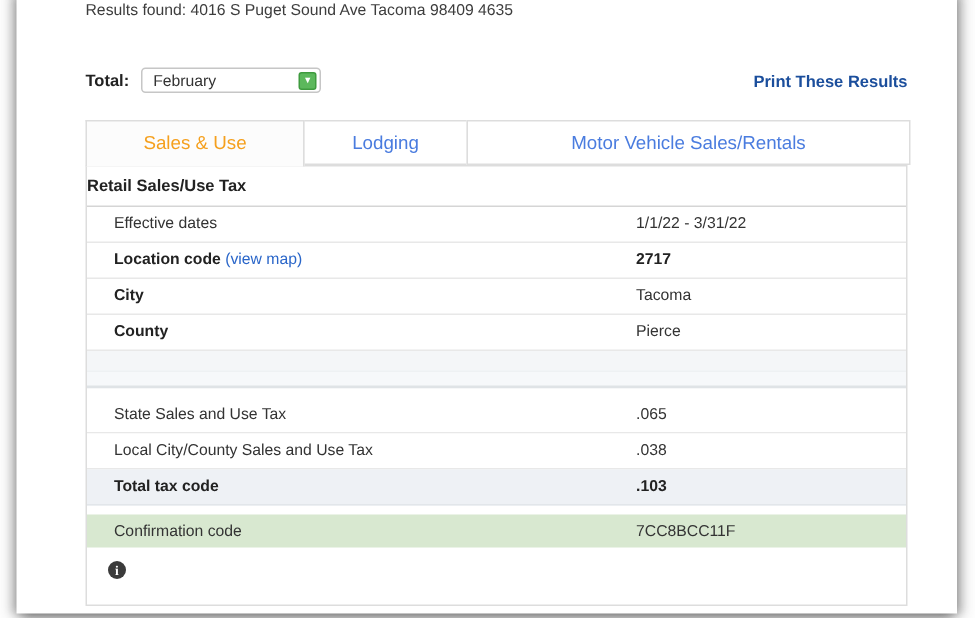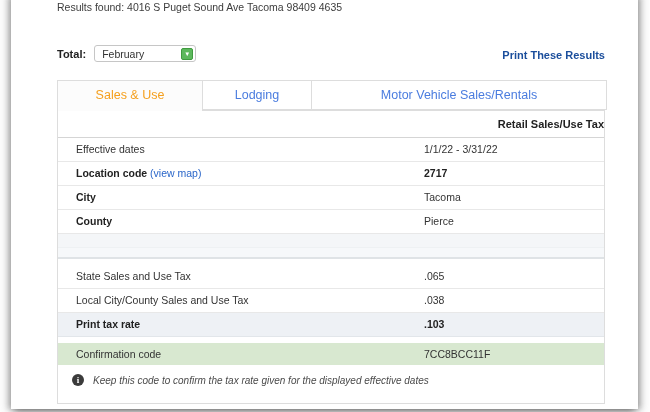--- a/index.html
+++ b/index.html
@@ -27,21 +27,21 @@
   .period-row {
     position:absolute; top:45px; left:46px;
     display:flex; align-items:center; gap:8px;
   }
   .period-label { font-weight:bold; font-size:11px; color:#222; }
   .select {
     height:17px; border:1px solid #c6c6c6; border-radius:3px; background:#fff;
     display:flex; align-items:center; justify-content:space-between;
     padding:0 2px 0 7px; font-size:10.5px; color:#333; cursor:default;
   }
-  .select-month { width:102px; }
+  .select-month { width:120px; }
   .select-year  { width:72px; }
   .green-btn {
     width:12px; height:12px; border-radius:2px;
     background:var(--color-dropdown-green,#5cb85c);
     border:1px solid var(--color-dropdown-green-border,#3f9b3f);
     color:#fff; font-size:6px; line-height:10px; text-align:center;
   }
 
   .print-link {
     position:absolute; top:49px; right:33px;
@@ -59,21 +59,21 @@
   .tab-sales   { width:146px; height:31px; background:#fcfcfc; border-bottom:none;
                  color:var(--color-tab-active,#f5a01e); position:relative; z-index:2; }
   .tab-motor   { width:296px; }
   .tab-lodging { width:110px; }
 
   .card {
     position:absolute; top:110px; left:46px; width:548px; height:294px;
     border:1px solid #ddd; background:#fff;
   }
   .card-title {
-    height:27px; line-height:27px; text-align:right;
+    height:27px; line-height:27px; text-align:left;
     font-weight:bold; font-size:11px; color:#222;
     border-bottom:1px solid #d5d5d5;
   }
   .trow {
     position:relative; height:24px; line-height:23px;
     border-bottom:1px solid #e8e8e8; font-size:10.5px; color:#333;
     background:#fff;
   }
   .trow .lbl { position:absolute; left:18px; }
   .trow .val { position:absolute; left:366px; }
@@ -155,31 +155,30 @@
         <span class="lbl">State Sales and Use Tax</span>
         <span class="val">.065</span>
       </div>
 
       <div class="trow">
         <span class="lbl">Local City/County Sales and Use Tax</span>
         <span class="val">.038</span>
       </div>
 
       <div class="trow total-row">
-        <span class="lbl bold">Print tax rate</span>
+        <span class="lbl bold">Total tax code</span>
         <span class="val bold">.103</span>
       </div>
 
       <div class="gap2"></div>
 
       <div class="trow conf-row">
         <span class="lbl">Confirmation code</span>
         <span class="val">7CC8BCC11F</span>
       </div>
 
       <div class="note">
         <span class="info-icon">i</span>
-        <span class="note-text">Keep this code to confirm the tax rate given for the displayed effective dates</span>
       </div>
 
     </div>
   </div>
 </div>
 
 </body></html>

